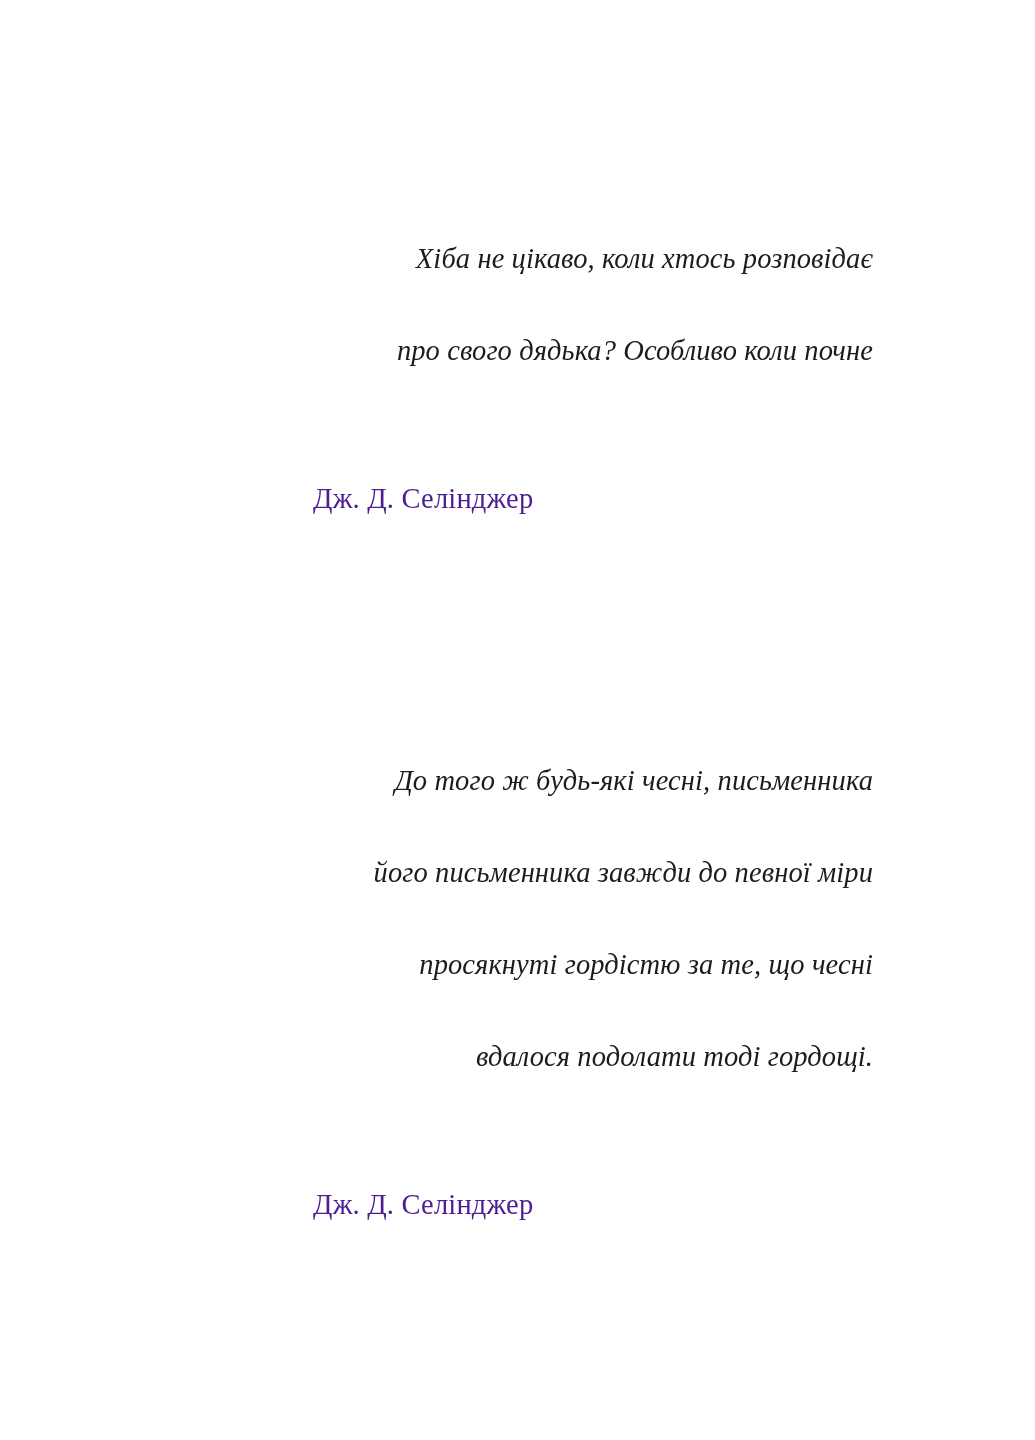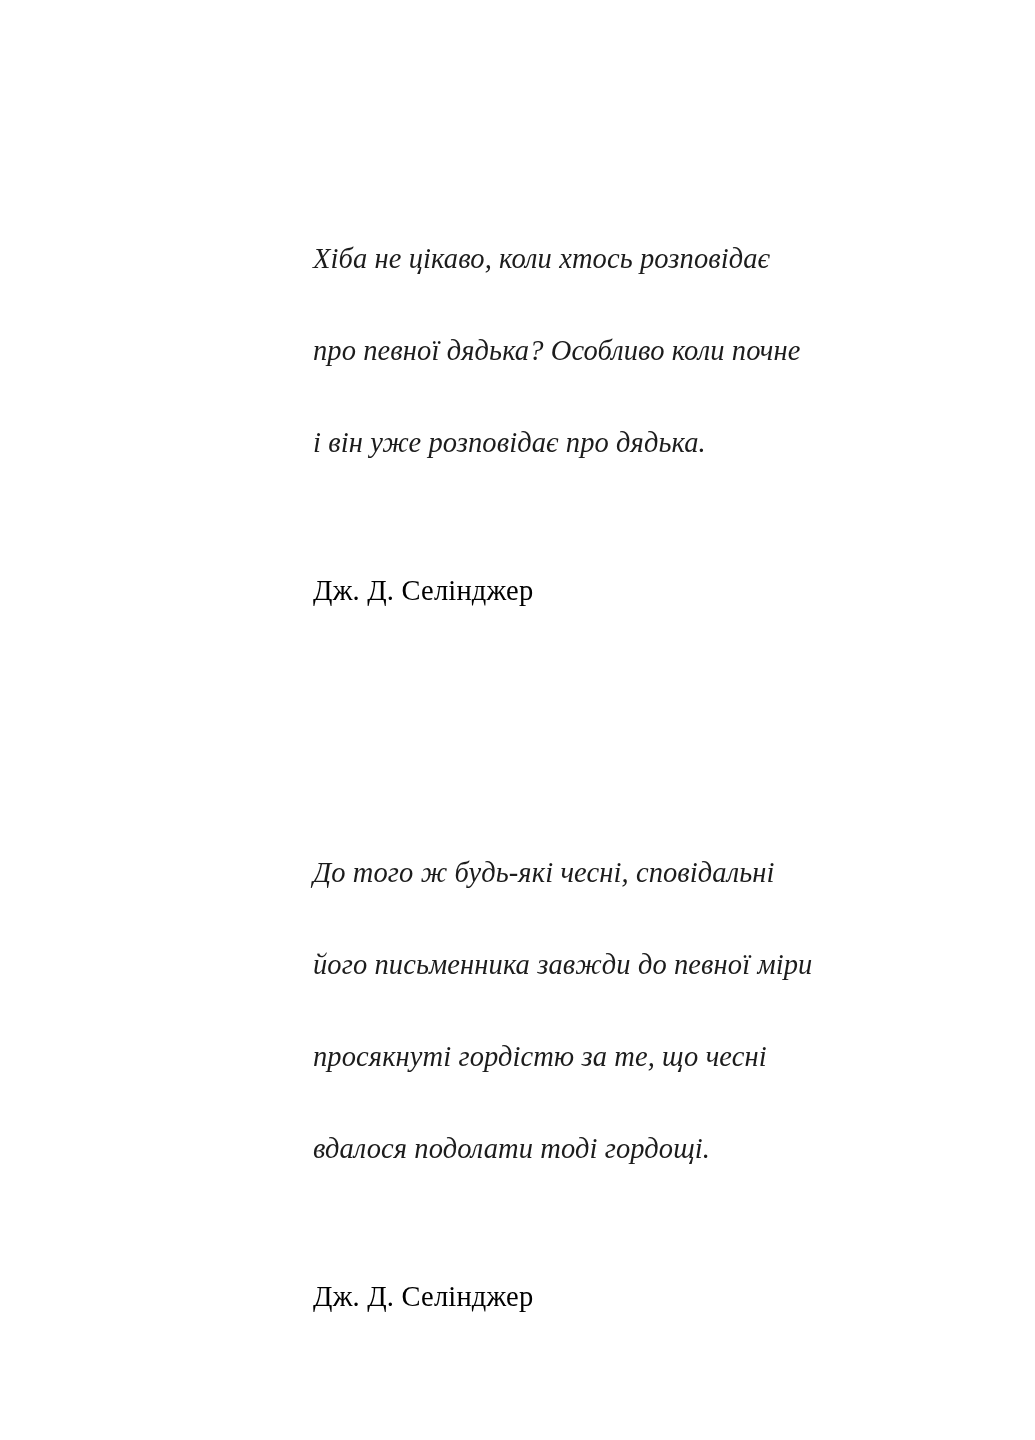--- a/index.html
+++ b/index.html
@@ -35,49 +35,49 @@
     font-size: 28.5px;
     line-height: 46px;
     color: #1c1c1c;
     letter-spacing: 0.1px;
     margin: 0;
     white-space: pre-line;
   }
   .quote-line {
     display: block;
     white-space: nowrap;
+    text-align: right;
   }
   .quote-attribution {
     font-style: normal;
     font-size: 28.5px;
     line-height: 46px;
-    color: #000000;
+    color: #4c1d95;
     margin: 0;
     margin-top: 56px;
     letter-spacing: 0.2px;
   }
 </style>
 </head>
 <body>
 
 <div class="page">
   <div class="content">
 
     <blockquote class="quote-block">
       <div class="quote-text">
         <span class="quote-line">Хіба не цікаво, коли хтось розповідає</span>
-        <span class="quote-line">про певної дядька? Особливо коли почне</span>
-        <span class="quote-line">і він уже розповідає про дядька.</span>
+        <span class="quote-line">про свого дядька? Особливо коли почне</span>
       </div>
       <div class="quote-attribution">Дж. Д. Селінджер</div>
     </blockquote>
 
     <blockquote class="quote-block">
       <div class="quote-text">
-        <span class="quote-line">До того ж будь-які чесні, сповідальні</span>
+        <span class="quote-line">До того ж будь-які чесні, письменника</span>
         <span class="quote-line">його письменника завжди до певної міри</span>
         <span class="quote-line">просякнуті гордістю за те, що чесні</span>
         <span class="quote-line">вдалося подолати тоді гордощі.</span>
       </div>
       <div class="quote-attribution">Дж. Д. Селінджер</div>
     </blockquote>
 
   </div>
 </div>
 

